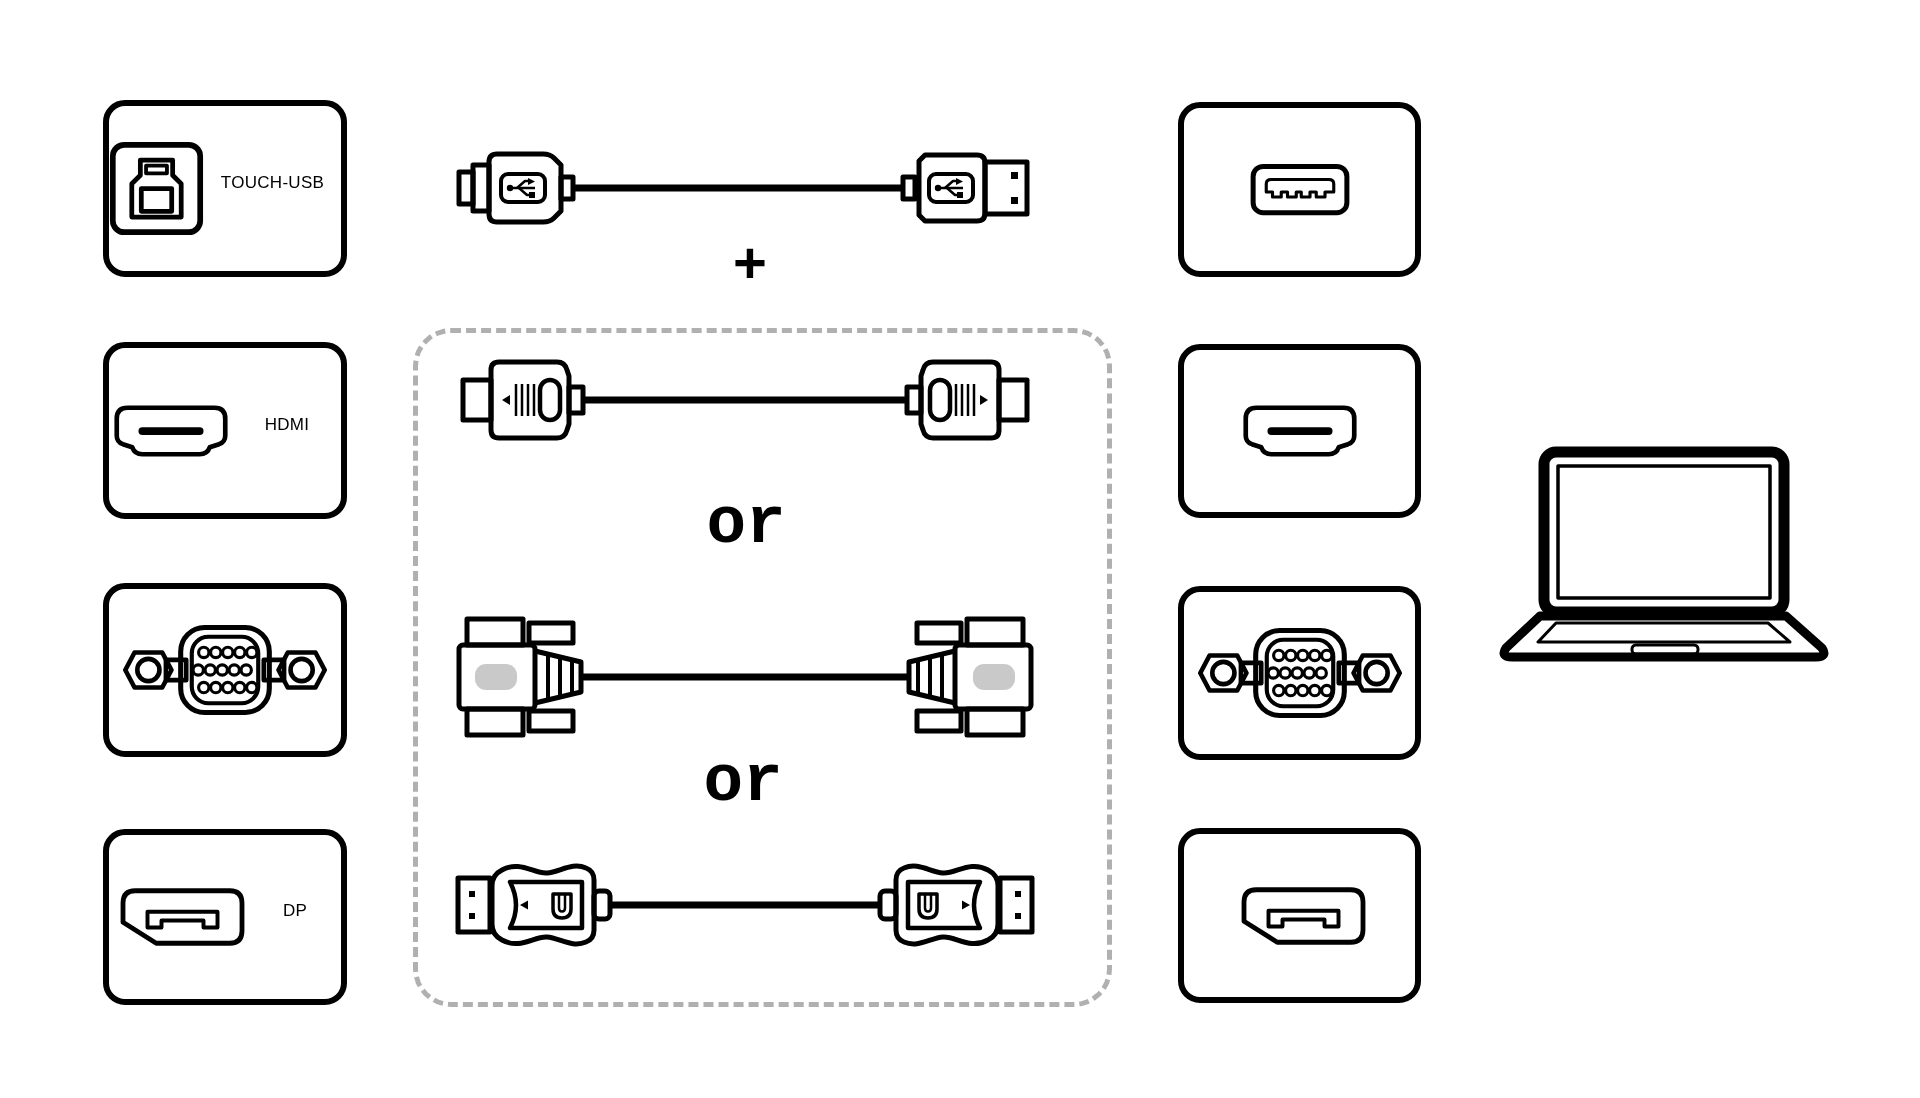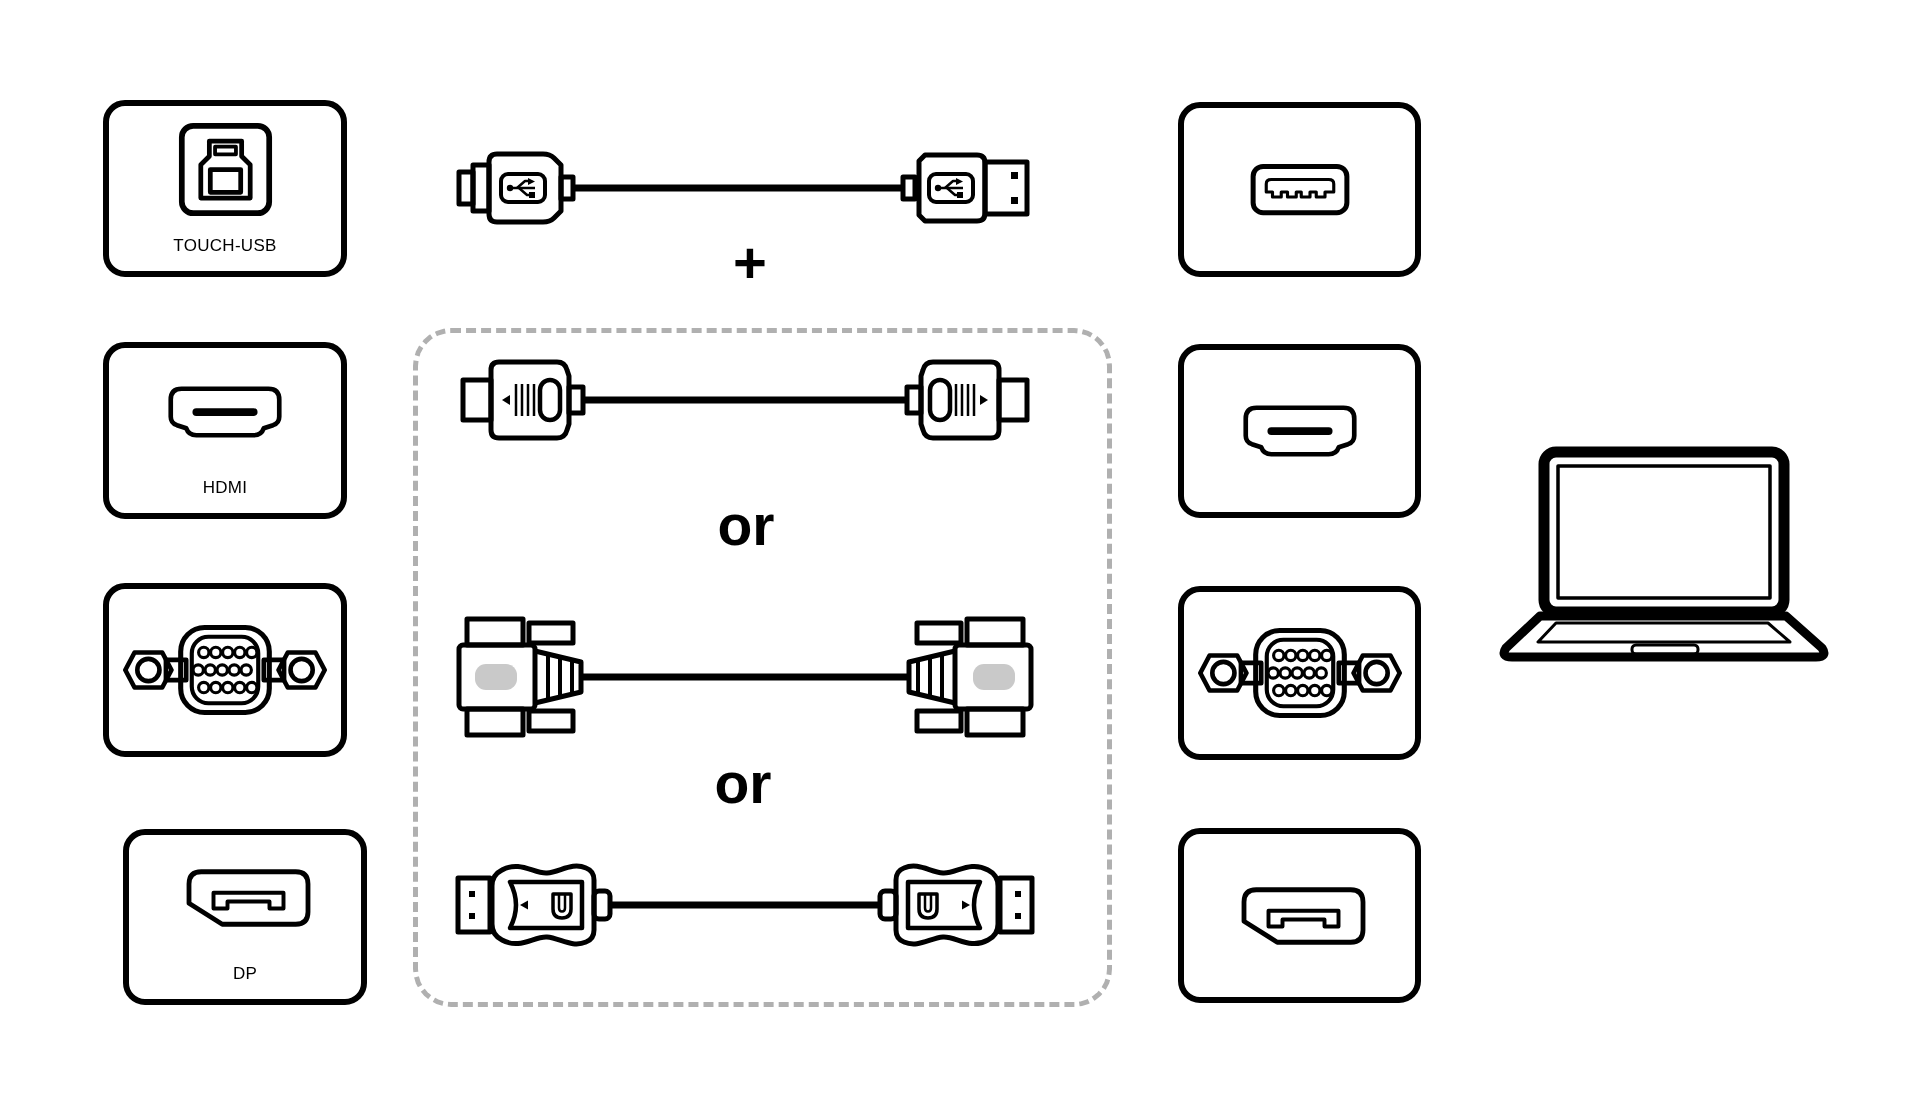--- a/index.html
+++ b/index.html
@@ -2,34 +2,34 @@
 <html><head>
 <meta charset="utf-8">
 <style>
   html,body{margin:0;padding:0;background:#fff;}
   .canvas{
     position:relative;width:1920px;height:1098px;background:#ffffff;overflow:hidden;
     font-family:"Liberation Sans","DejaVu Sans",sans-serif;color:#000;
   }
   .port-card{
     position:absolute;box-sizing:border-box;border:6px solid #000;border-radius:22px;
-    background:#fff;display:flex;flex-direction:column;align-items:flex-start;justify-content:center;
+    background:#fff;display:flex;flex-direction:row;align-items:center;justify-content:center;
   }
   .port-card .icon-area{flex:1;display:flex;align-items:center;justify-content:center;width:100%;}
   .port-card .port-label{
     height:38px;line-height:26px;font-size:17px;letter-spacing:.3px;text-align:center;width:100%;
   }
   .dashed-box{
     position:absolute;left:413px;top:328px;width:699px;height:679px;box-sizing:border-box;
     border:5px dashed #b0b0b0;border-radius:38px;background:transparent;
   }
   .cable{position:absolute;}
   .op{position:absolute;font-weight:700;line-height:1;text-align:center;transform:translate(-50%,-50%);}
   .op.plus{font-size:58px;}
-  .op.or{font-size:57px;}
+  .op.or{font-size:66px;font-family:Liberation Mono, monospace;}
   svg{display:block;}
 </style>
 </head>
 <body>
 
 <div class="canvas">
 
   <div class="port-card" style="left:103px;top:100px;width:244px;height:177px;">
     <div class="icon-area">
       <svg width="95" height="95" viewBox="0 0 100 100" fill="none" stroke="#000" stroke-linejoin="round">
@@ -77,21 +77,21 @@
           <circle cx="87" cy="71" r="5.6"></circle>
             <circle cx="100" cy="71" r="5.6"></circle>
             <circle cx="113" cy="71" r="5.6"></circle>
             <circle cx="126" cy="71" r="5.6"></circle>
             <circle cx="139" cy="71" r="5.6"></circle>
         </g>
       </svg>
     </div>
   </div>
 
-  <div class="port-card" style="left:103px;top:829px;width:244px;height:176px;margin-left:20px;">
+  <div class="port-card" style="left:103px;top:829px;width:244px;height:176px;">
     <div class="icon-area">
       <svg width="140" height="64" viewBox="0 0 160 72" fill="none" stroke="#000" stroke-linejoin="round">
         <path d="M 30,6 H 138 Q 152,6 152,20 V 52 Q 152,66 138,66 H 54 L 16,42 V 20 Q 16,6 30,6 Z" stroke-width="5.5"></path>
         <path d="M 44,30 H 124 V 48 H 108 V 40 H 60 V 48 H 44 Z" stroke-width="4.5"></path>
       </svg>
     </div>
     <div class="port-label">DP</div>
   </div>
 
   <div class="port-card" style="left:1178px;top:102px;width:243px;height:175px;">

